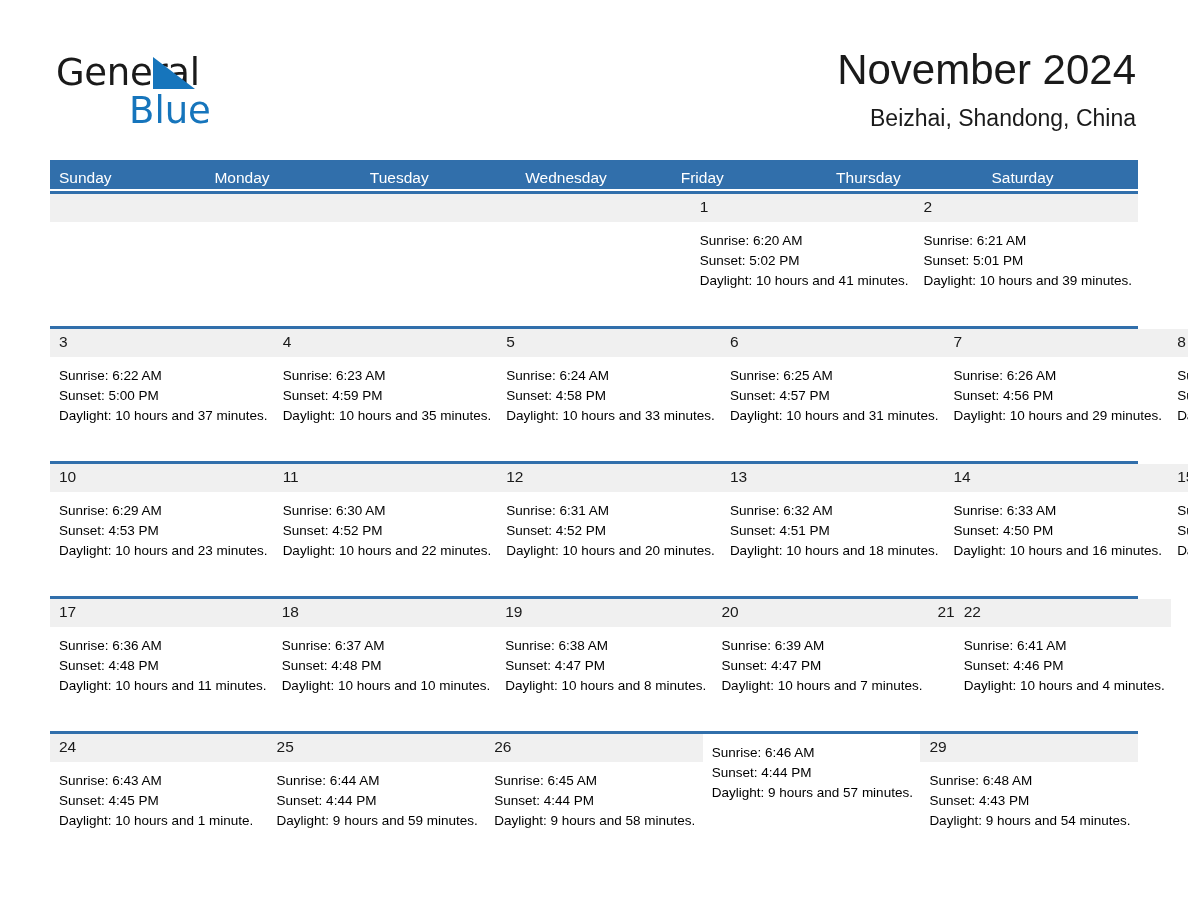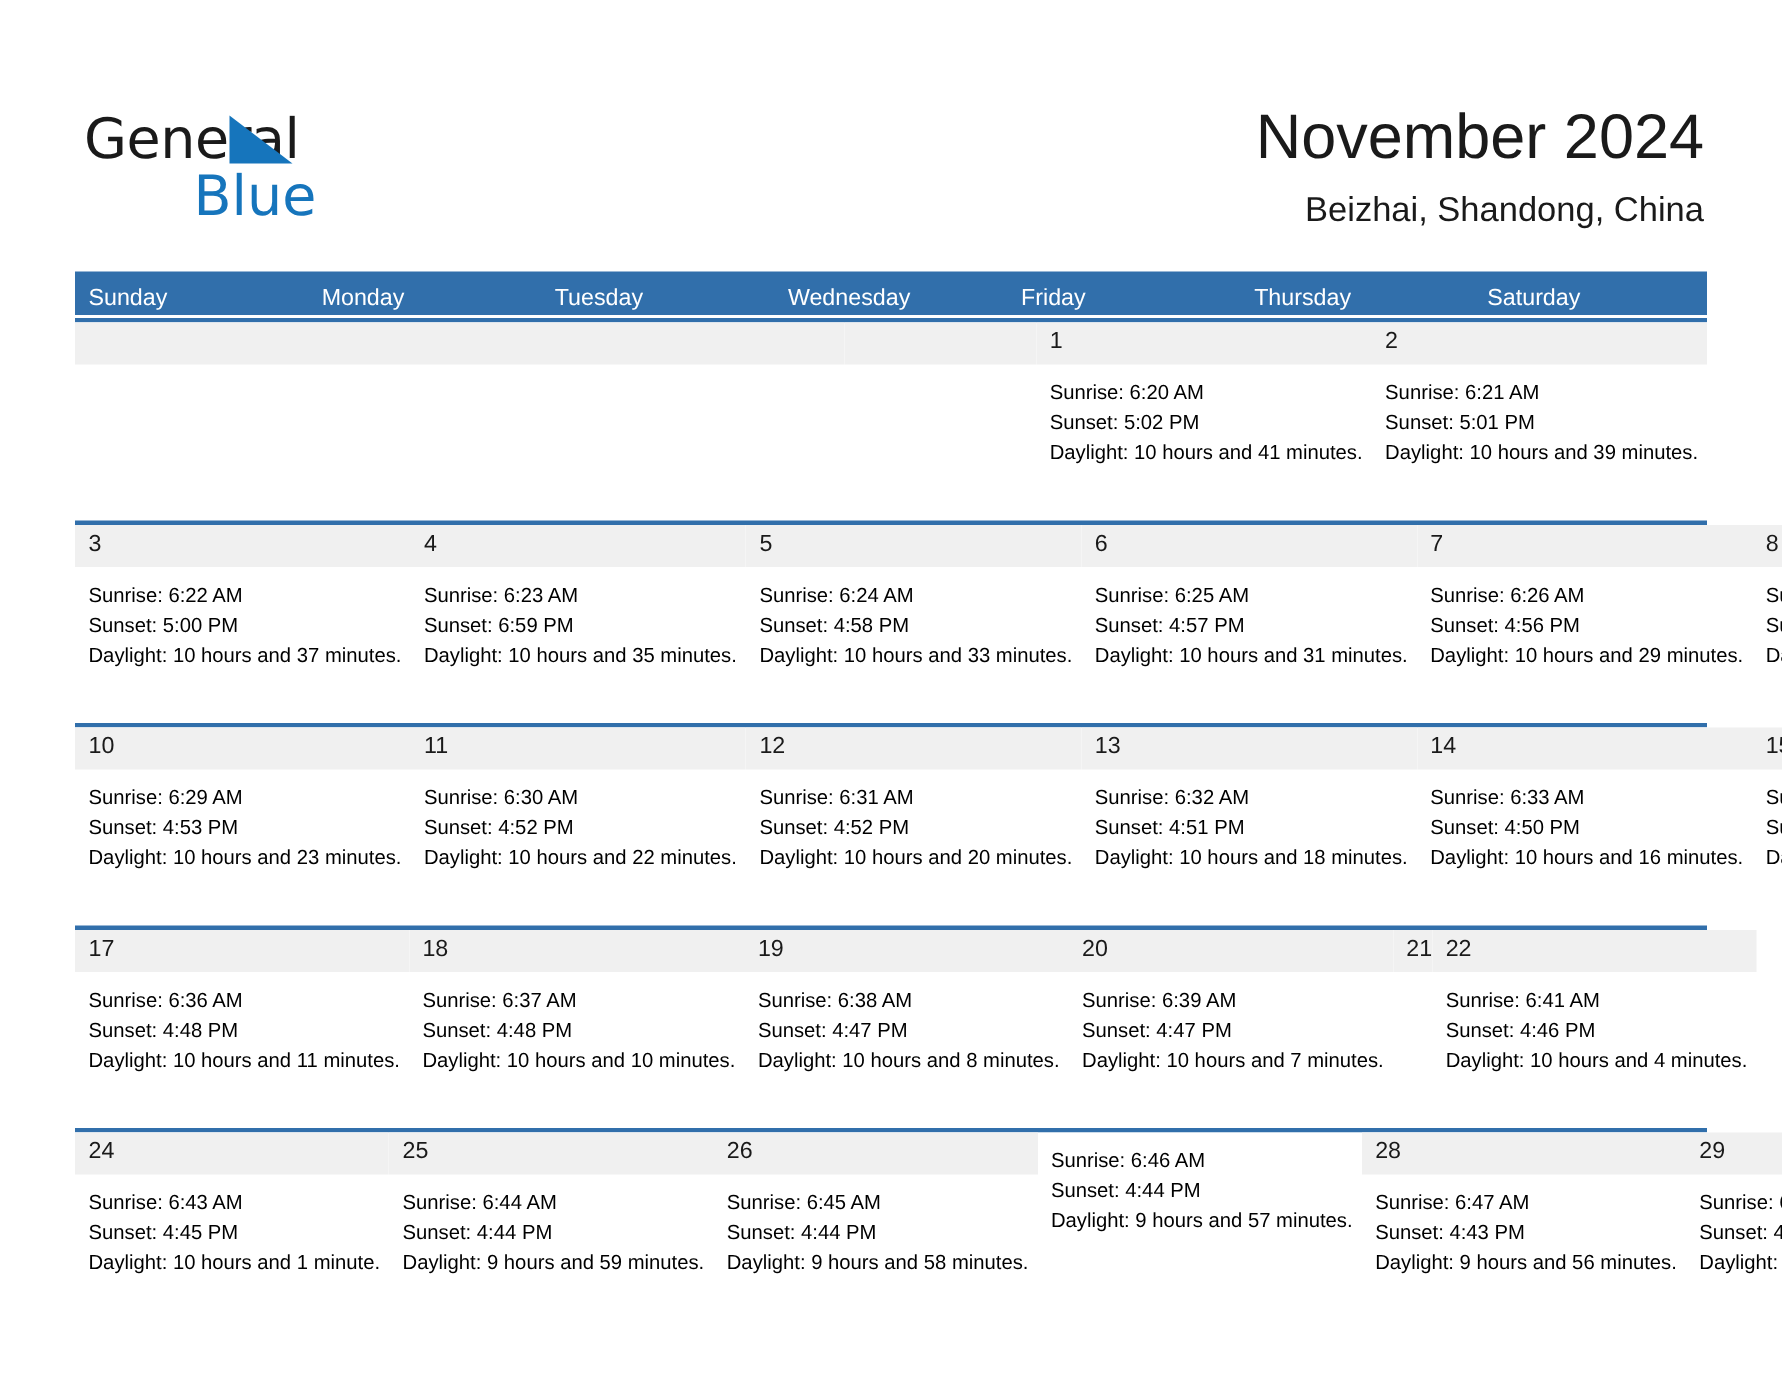--- a/index.html
+++ b/index.html
@@ -6,22 +6,22 @@
   html, body {
     width: 1188px; height: 918px;
     background: #ffffff;
     font-family: "Liberation Sans", sans-serif;
     -webkit-font-smoothing: antialiased;
   }
   .page { position: relative; width: 1188px; height: 918px; padding: 0; }
 
   
   .topbar {
-    display: flex; align-items: center; justify-content: space-between;
-    padding: 65px 52px 0 56px;
+    display: flex; align-items: flex-end; justify-content: space-between;
+    padding: 44px 52px 0 56px;
   }
   .logo { position: relative; width: 260px; height: 86px; }
   .logo-general {
     font-size: 37px; color: #1a1a1a; letter-spacing: -0.3px;
     line-height: 1; position: absolute; top: 8px; left: 0;
     font-family: "DejaVu Sans", sans-serif; font-weight: 400;
   }
   .logo-tri {
     position: absolute; top: 11px; left: 97px;
     width: 0; height: 0;
@@ -151,21 +151,21 @@
             <div class="day-body">
               <div>Sunrise: 6:22 AM</div>
               <div>Sunset: 5:00 PM</div>
               <div class="daylight-wrap">Daylight: 10 hours and 37 minutes.</div>
             </div>
           </div>
           <div class="day-cell">
             <div class="day-num-band">4</div>
             <div class="day-body">
               <div>Sunrise: 6:23 AM</div>
-              <div>Sunset: 6:59 PM</div>
+              <div>Sunset: 4:59 PM</div>
               <div class="daylight-wrap">Daylight: 10 hours and 35 minutes.</div>
             </div>
           </div>
           <div class="day-cell">
             <div class="day-num-band">5</div>
             <div class="day-body">
               <div>Sunrise: 6:24 AM</div>
               <div>Sunset: 4:58 PM</div>
               <div class="daylight-wrap">Daylight: 10 hours and 33 minutes.</div>
             </div>
@@ -316,28 +316,20 @@
             </div>
           </div>
           <div class="day-cell">
             <div class="day-body">
               <div>Sunrise: 6:46 AM</div>
               <div>Sunset: 4:44 PM</div>
               <div class="daylight-wrap">Daylight: 9 hours and 57 minutes.</div>
             </div>
           </div>
           <div class="day-cell">
-            <div class="day-num-band">28</div>
-            <div class="day-body">
-              <div>Sunrise: 6:47 AM</div>
-              <div>Sunset: 4:43 PM</div>
-              <div class="daylight-wrap">Daylight: 9 hours and 56 minutes.</div>
-            </div>
-          </div>
-          <div class="day-cell">
             <div class="day-num-band">29</div>
             <div class="day-body">
               <div>Sunrise: 6:48 AM</div>
               <div>Sunset: 4:43 PM</div>
               <div class="daylight-wrap">Daylight: 9 hours and 54 minutes.</div>
             </div>
           </div>
         </div>
       </div>
   </div>

